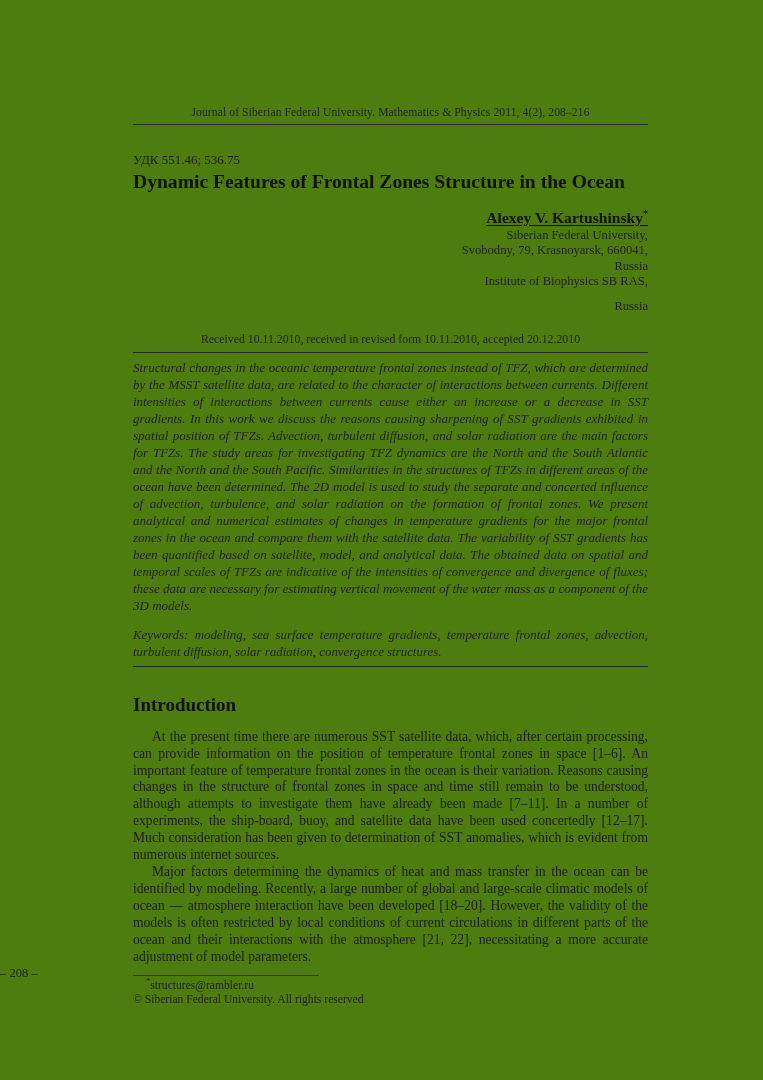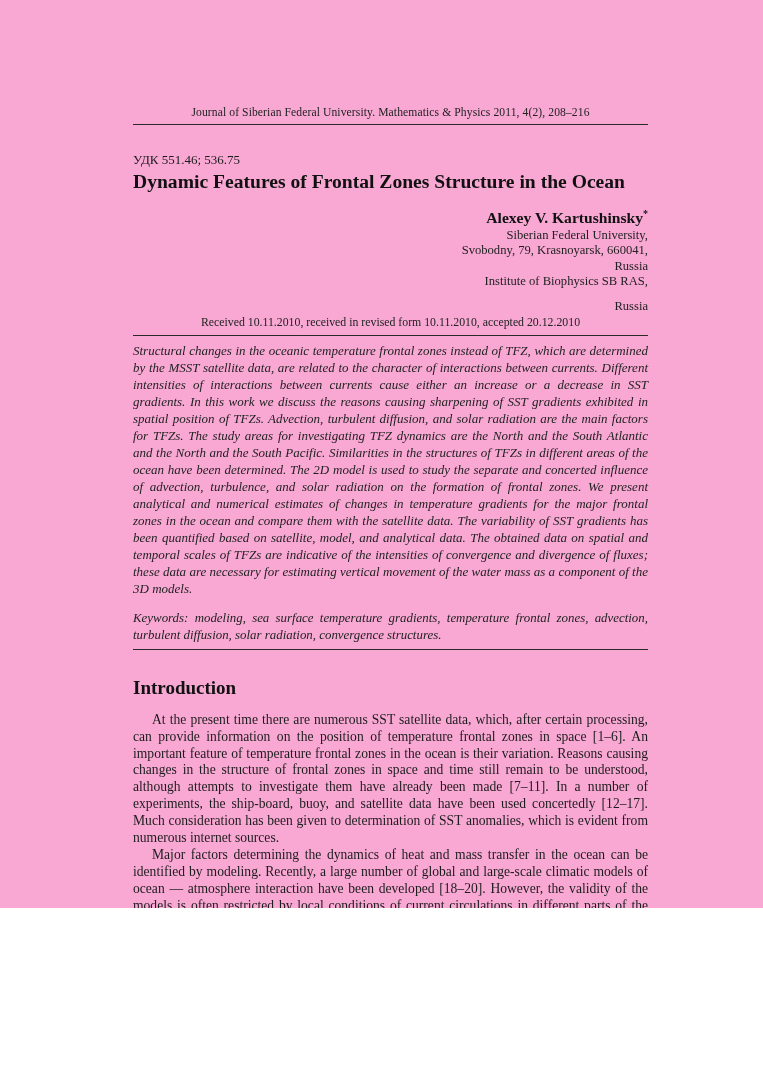--- a/index.html
+++ b/index.html
@@ -3,22 +3,22 @@
 <meta charset="utf-8">
 <style>
   html, body {
     margin: 0;
     padding: 0;
     background: #ffffff;
   }
   .page {
     position: relative;
     width: 763px;
-    height: 908px;
-    background: #f9a8d4;
+    height: 1080px;
+    background: #4d7c0f;
     font-family: "Liberation Serif", "DejaVu Serif", serif;
     color: #1a1a1a;
     overflow: hidden;
   }
   .content {
     margin-left: 133px;
     margin-right: 115px; 
     padding-top: 106px;
   }
   .running-head {
@@ -43,34 +43,36 @@
     color: #111;
   }
   .author-block {
     margin-top: 13px;
     text-align: right;
   }
   .author-name {
     font-size: 15.6px;
     font-weight: bold;
     color: #111;
+    text-decoration: underline;
   }
   .author-name sup {
     font-size: 10px;
     font-weight: bold;
   }
   .affil {
     font-size: 12.6px;
     line-height: 1.24;
     color: #222;
   }
   .affil.gap {
     margin-top: 9px;
   }
   .received {
+    margin-top: 17px;
     text-align: center;
     font-size: 11.8px;
     color: #222;
   }
   .mid-rule {
     border: none;
     border-top: 1.3px solid #2a2a2a;
     margin: 5px 0 0 0;
   }
   .abstract {

